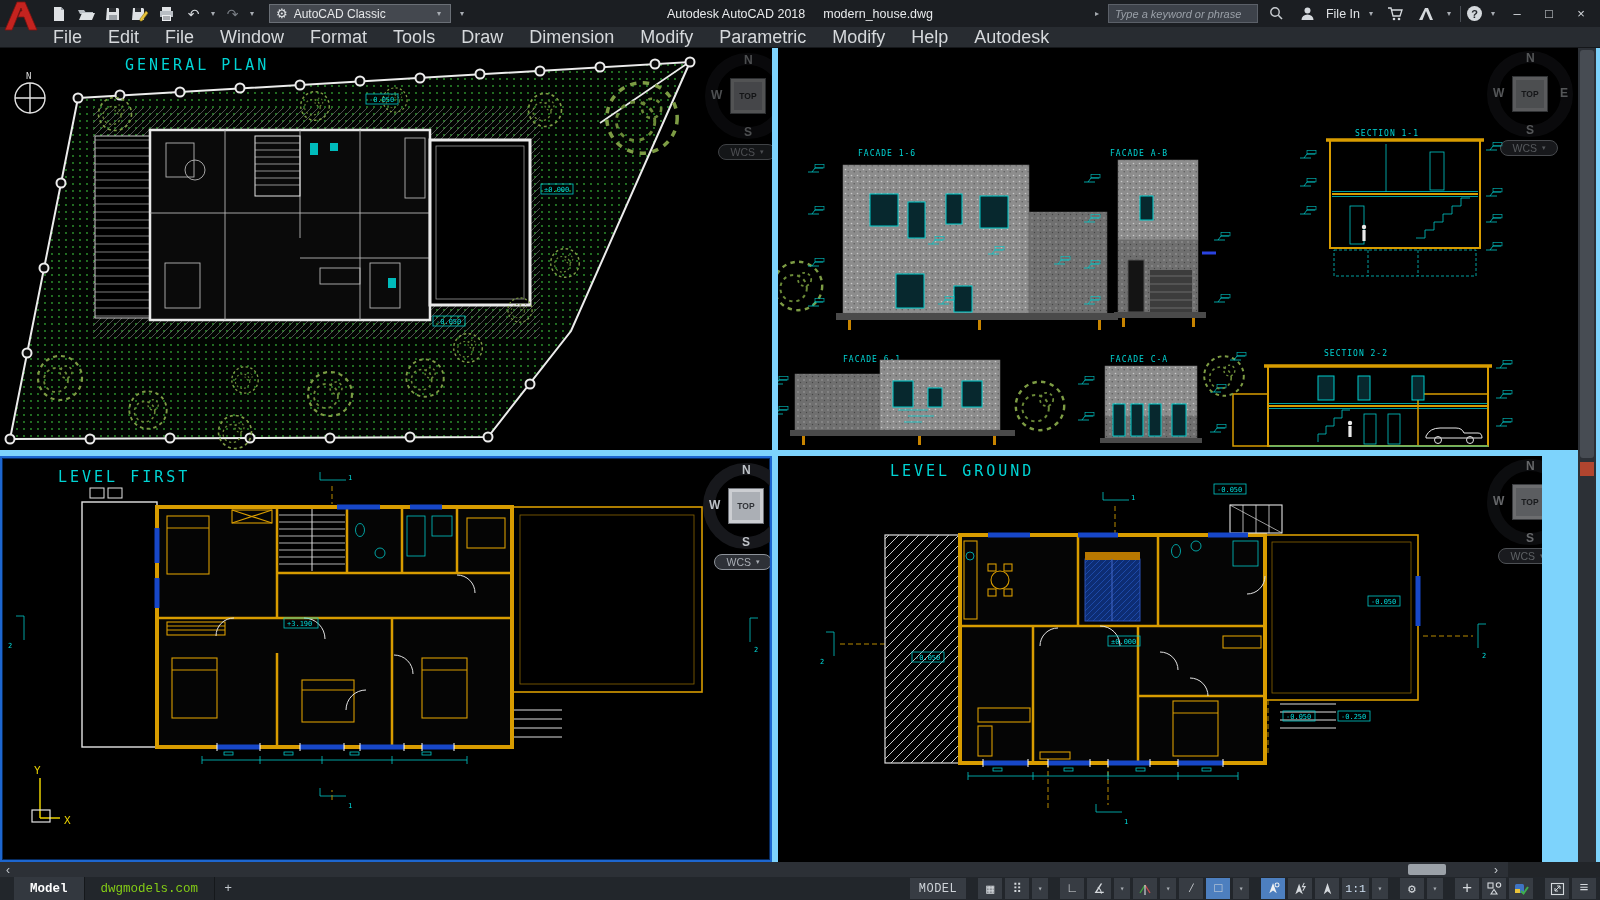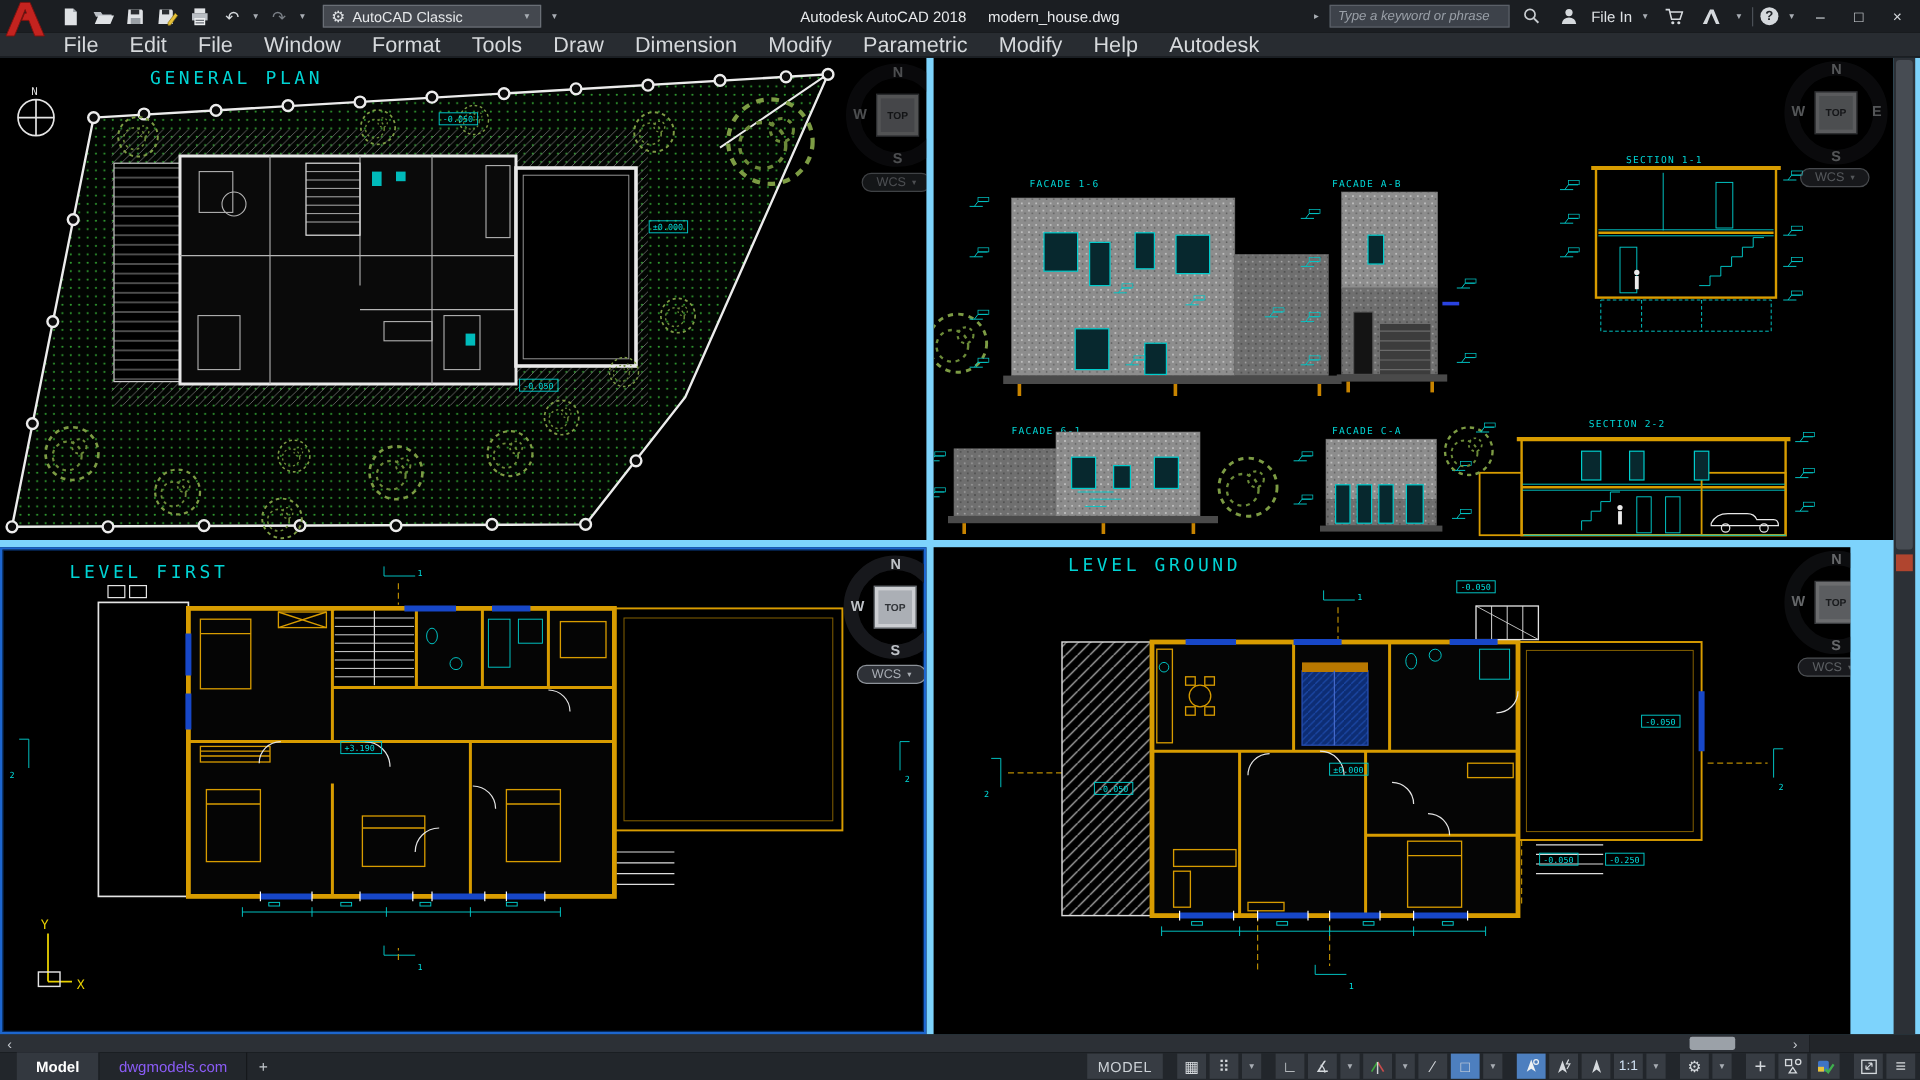--- a/index.html
+++ b/index.html
@@ -45,23 +45,23 @@
   #vp4 { left:778px; top:408px; width:764px; height:406px; }
   .vscroll { position:absolute; right:4px; top:0; width:18px; height:814px; background:#2c3036; }
   .vthumb { position:absolute; left:2px; top:2px; width:14px; height:408px; background:#474c53; border-radius:3px; }
   .vmark  { position:absolute; left:2px; top:414px; width:14px; height:14px; background:#b0452f; }
   .hscroll { position:absolute; left:0; top:862px; width:1508px; height:15px; background:#2c3036; z-index:30;}
   .hscroll .arr { position:absolute; top:0; width:16px; height:15px; color:#c6cacf; font-size:12px;
                   display:flex; align-items:center; justify-content:center; }
   .hthumb { position:absolute; left:1408px; top:2px; width:38px; height:11px; background:#9ba1a8; border-radius:2px; }
   .hcorner { position:absolute; left:1508px; top:862px; width:92px; height:15px; background:#222529; z-index:30;}
   .bottombar { position:absolute; left:0; top:877px; width:1600px; height:23px; background:#22262b;
-               display:flex; align-items:center; z-index:35; }
+               display:flex; align-items:center; z-index:35;font-family:Liberation Mono, monospace; }
   .tab { height:23px; display:flex; align-items:center; padding:0 16px; font-size:12.5px;
-         color:#8b5cf6; border-right:1px solid #15181b; }
+         color:#84cc16; border-right:1px solid #15181b; }
   .tab.active { background:#33383f; color:#ffffff; font-weight:bold; }
   .newtab { width:26px; text-align:center; color:#c2c7cc; font-size:13px; }
   .status { margin-left:auto; display:flex; align-items:center; gap:3px; padding-right:4px; }
   .sbtn { height:21px; min-width:24px; background:#373c43; color:#d5d9dd; display:flex;
           align-items:center; justify-content:center; font-size:13px; padding:0 3px; gap:1px;}
   .sbtn.blue { background:#4d7fbf; }
   .sbtn.lbl { font-size:12px; letter-spacing:.5px; padding:0 9px; color:#ced3d8; }
   .sgap { width:6px; }
   
   .viewcube { position:absolute; width:92px; height:92px; }

